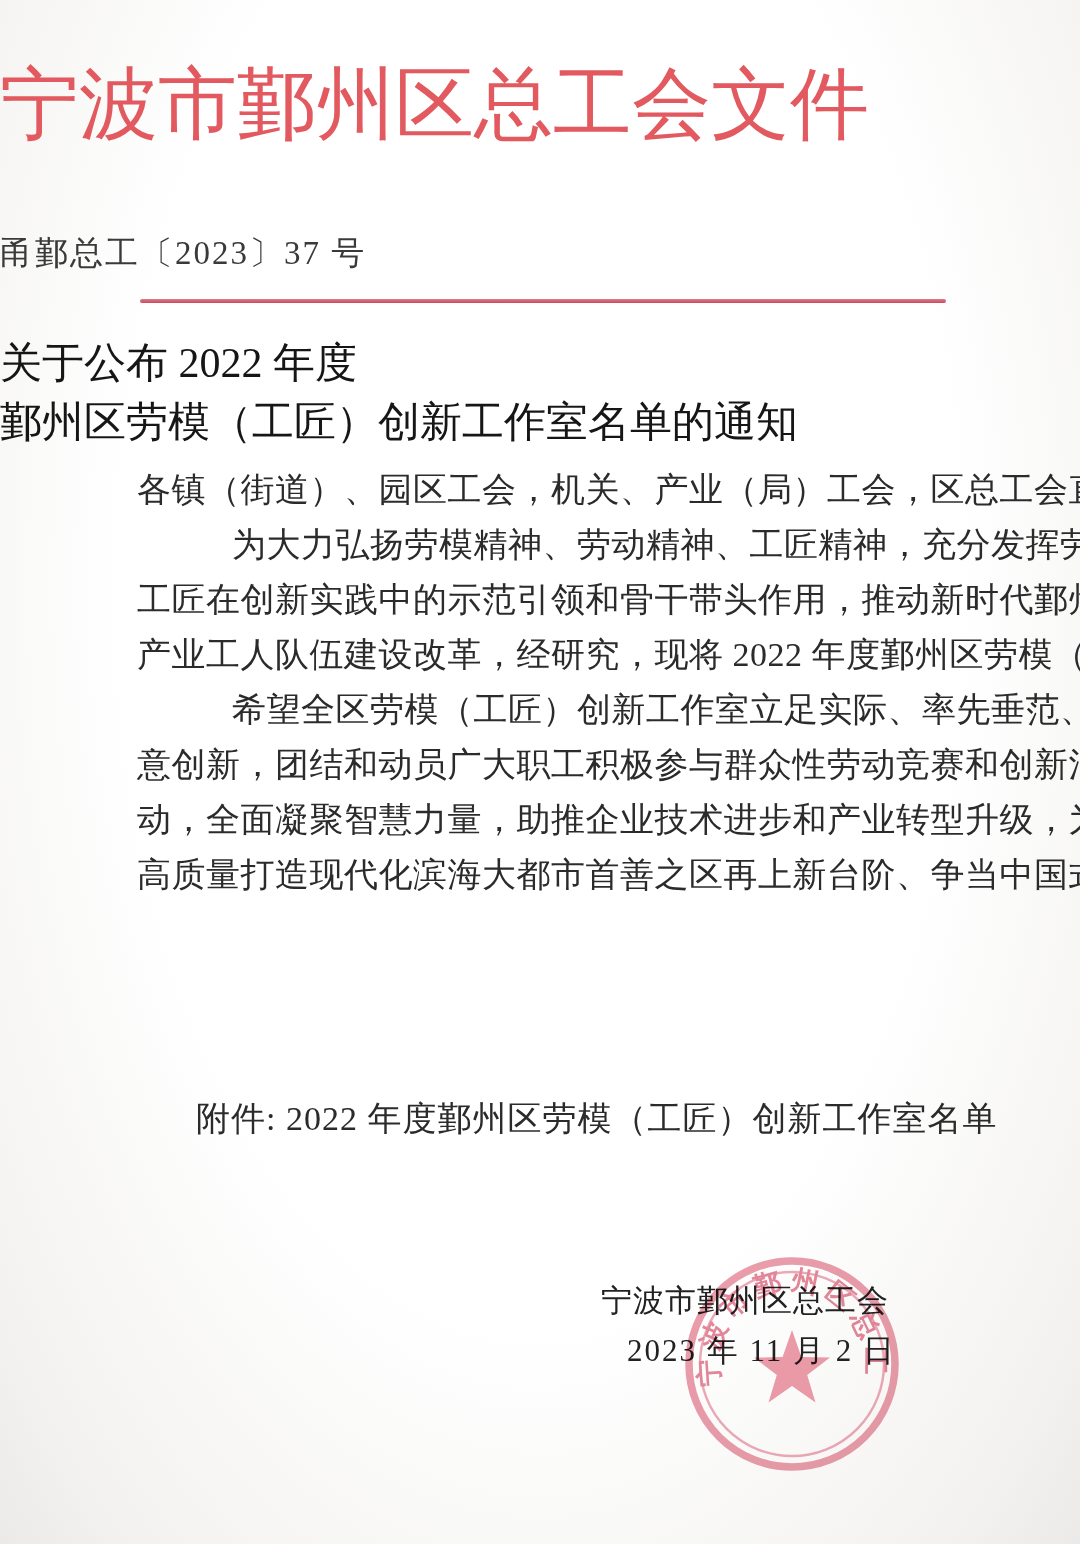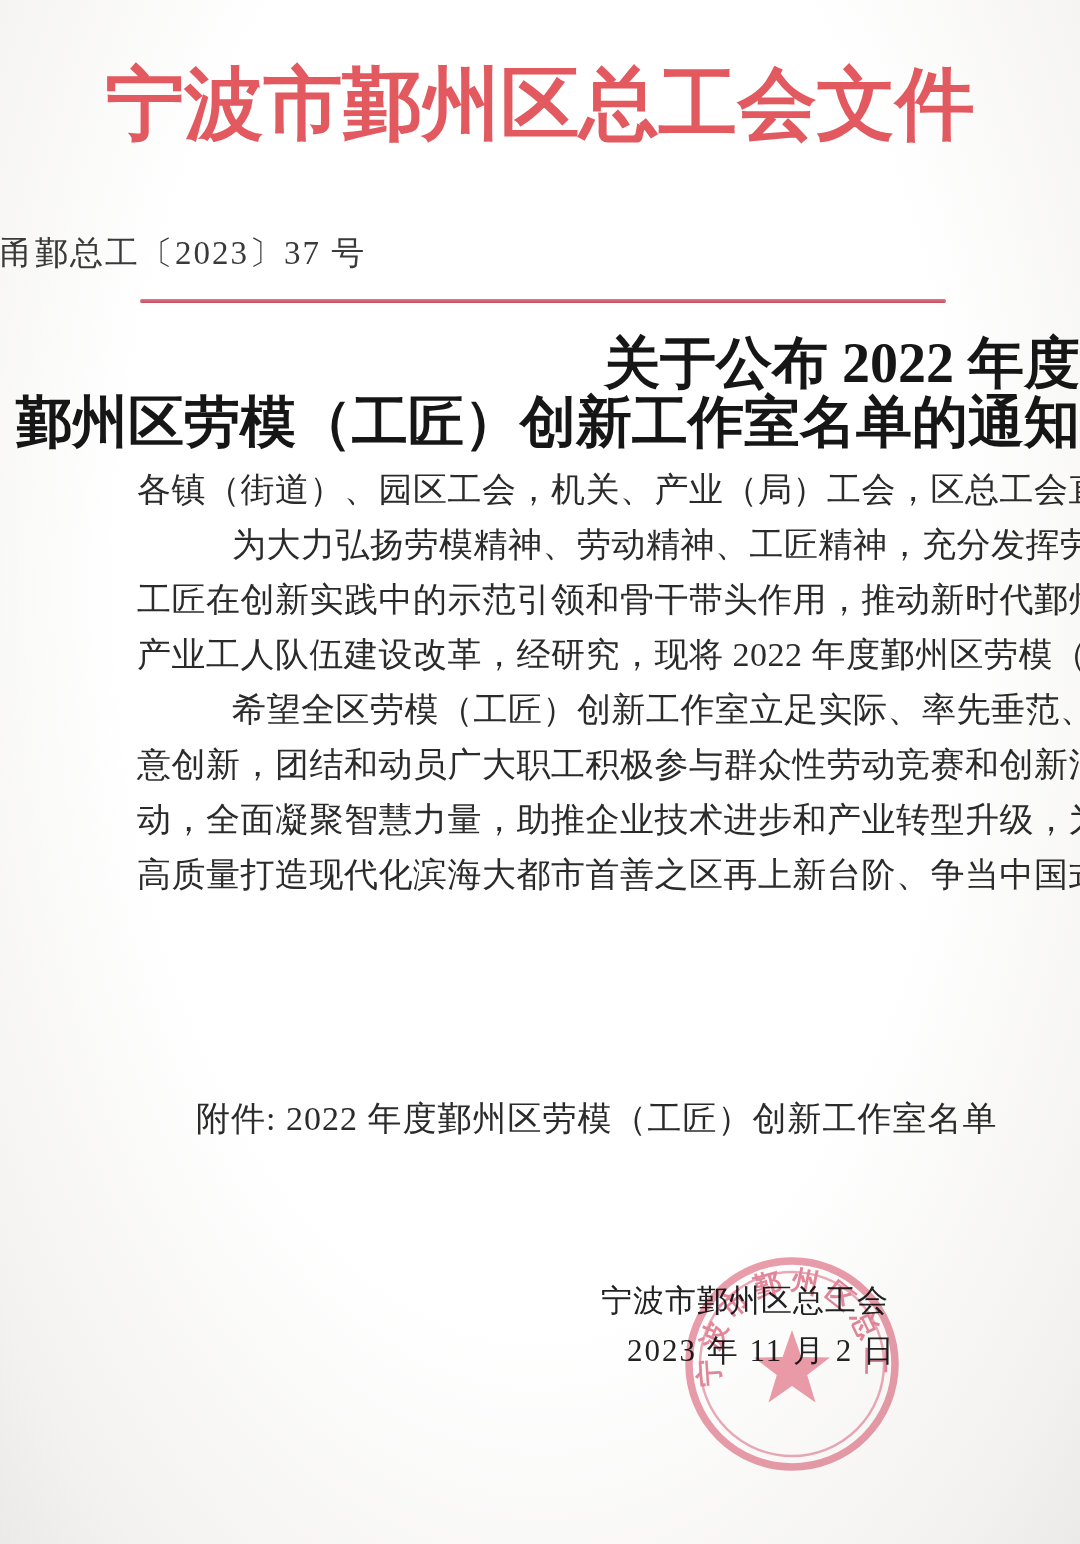--- a/index.html
+++ b/index.html
@@ -13,23 +13,23 @@
     overflow: hidden;
     background: radial-gradient(ellipse at 50% 38%, #ffffff 55%, #f3f2f0 88%, #ebeae8 100%);
     font-family: "Liberation Serif", "DejaVu Serif", serif;
     color: #262626;
   }
   .letterhead {
     position: absolute;
     top: 52px;
     left: 0;
     width: 100%;
-    text-align: center;
+    text-align: left;
     font-size: 79px;
-    font-weight: bold;
+    font-weight: normal;
     letter-spacing: 0px;
     color: #e25a60;
     white-space: nowrap;
   }
   .doc-number {
     position: absolute;
     top: 231px;
     left: 0;
     width: 100%;
     text-align: left;
@@ -44,23 +44,23 @@
     width: 806px;
     height: 4px;
     background: linear-gradient(to bottom, #e07a8a, #c94b5e);
     border-radius: 2px;
   }
   .doc-title {
     position: absolute;
     top: 334px;
     left: 0;
     width: 100%;
-    text-align: right;
-    font-weight: bold;
-    font-size: 56px;
+    text-align: left;
+    font-weight: normal;
+    font-size: 42px;
     line-height: 59px;
     color: #161616;
   }
   .body-block {
     position: absolute;
     top: 462px;
     left: 137px;
     width: 814px;
     font-size: 34px;
     color: #2b2b2b;

